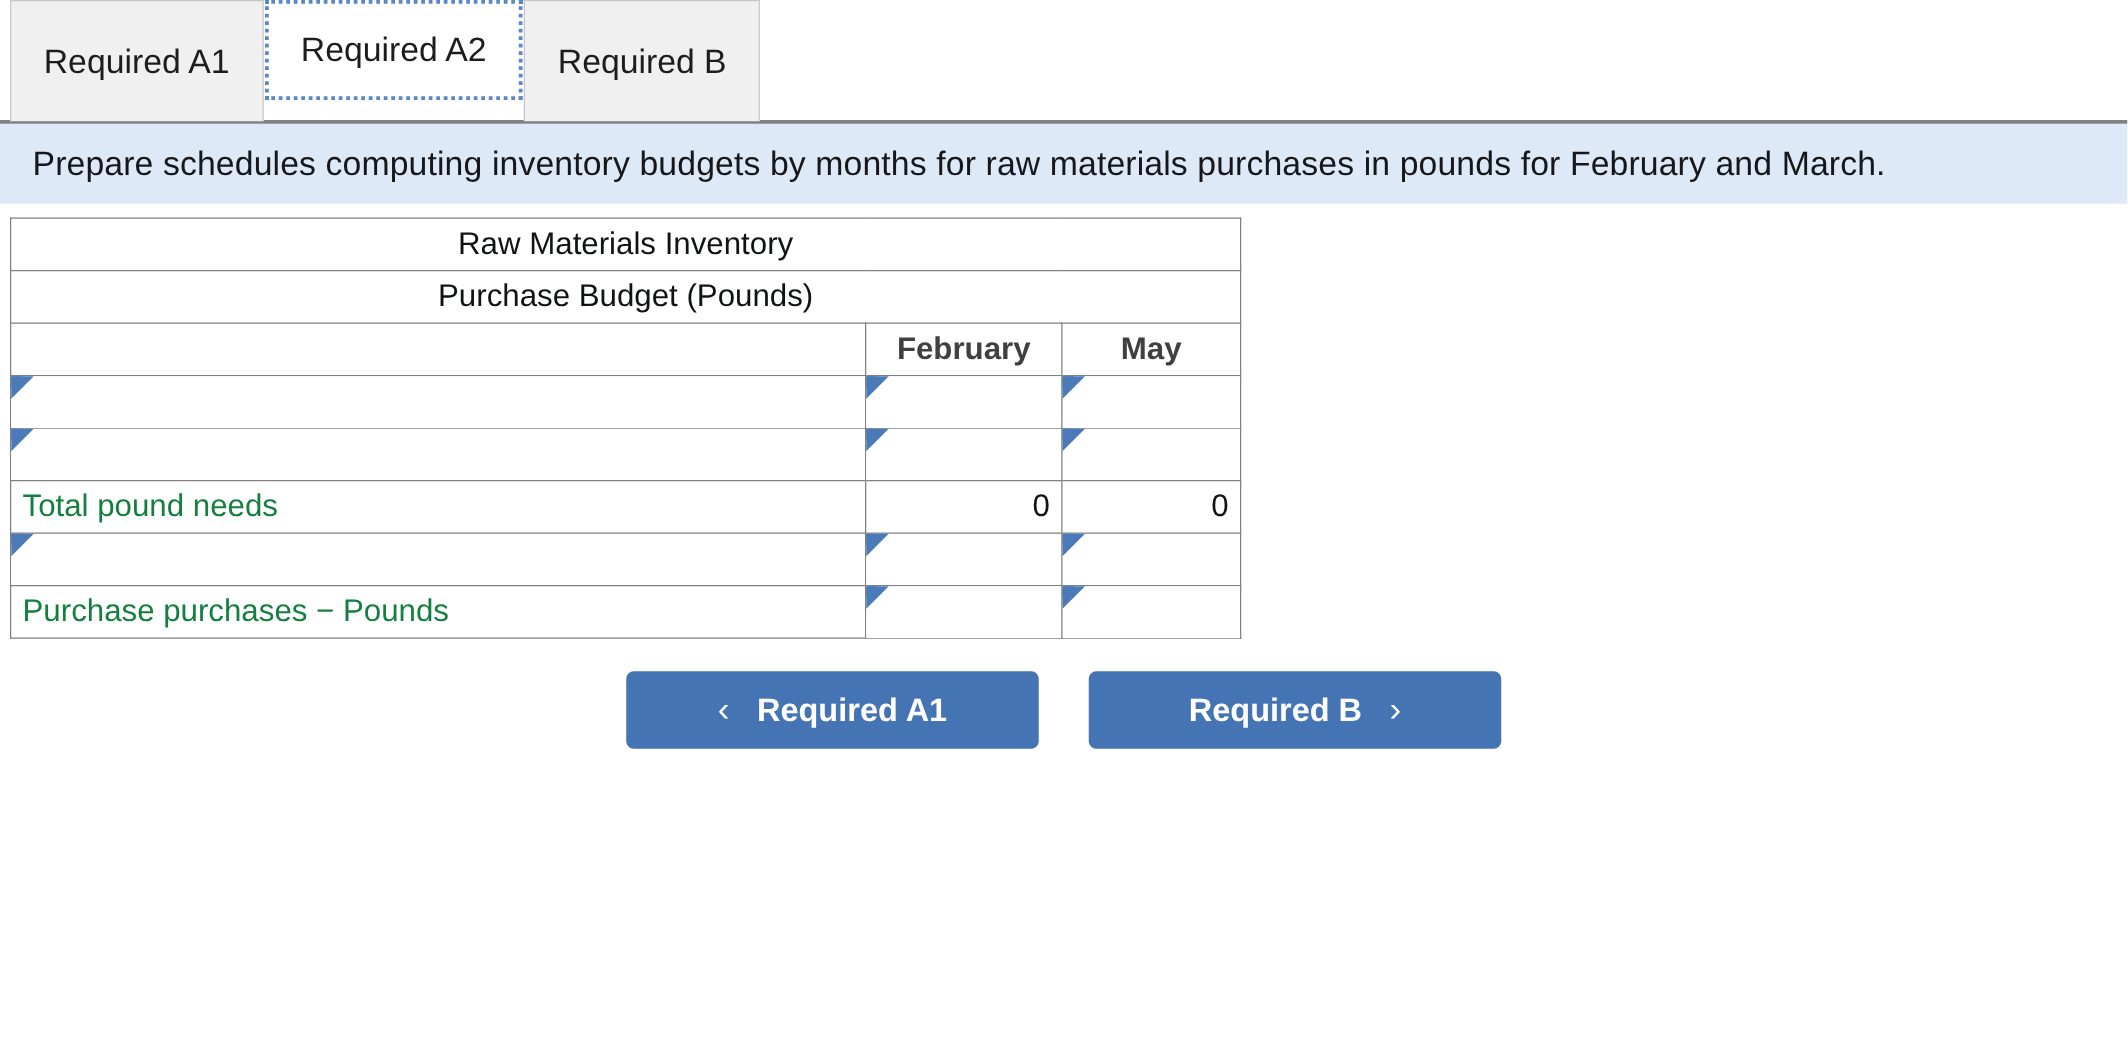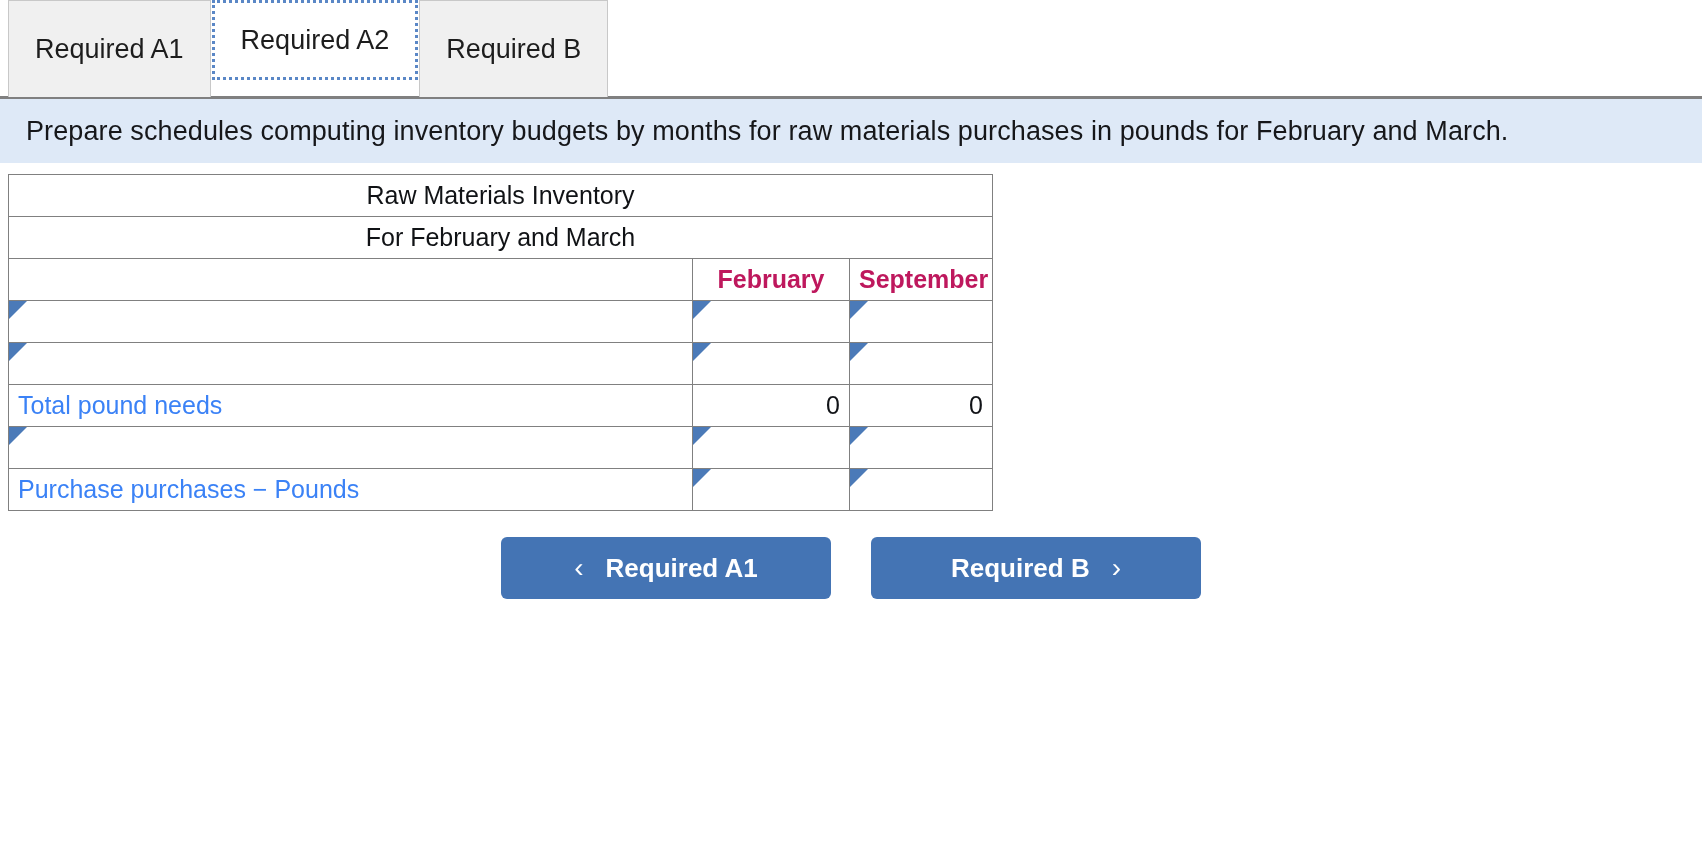--- a/index.html
+++ b/index.html
@@ -96,30 +96,30 @@
     font-weight: normal;
     font-size: 25px;
     color: #101215;
     height: 43px;
   }
   td.colhdr {
     background: #85acdf;
     text-align: center;
     font-weight: bold;
     font-size: 25px;
-    color: #be185d;
+    color: #404040;
     height: 43px;
   }
   td.blank-blue { background: #85acdf; }
 
   
   td.label {
     text-align: left;
     font-size: 25px;
-    color: #3b82f6;
+    color: #15803d;
     height: 46px;
   }
 
   
   td.value {
     text-align: right;
     font-size: 25px;
     color: #111317;
     height: 46px;
     padding-right: 10px;
@@ -214,27 +214,27 @@
     <colgroup>
       <col class="c-label">
         <col class="c-feb">
         <col class="c-mar">
     </colgroup>
     <tbody>
       <tr>
         <td class="hdr" colspan="3">Raw Materials Inventory</td>
       </tr>
       <tr>
-        <td class="hdr" colspan="3">For February and March</td>
+        <td class="hdr" colspan="3">Purchase Budget (Pounds)</td>
       </tr>
 
       <tr>
         <td class="blank-blue"></td>
         <td class="colhdr">February</td>
-        <td class="colhdr">September</td>
+        <td class="colhdr">May</td>
       </tr>
 
       <tr>
         <td class="inputcell">
           <span class="marker"></span>
           <span class="cellvalue"></span>
         </td>
         <td class="inputcell">
           <span class="marker"></span>
           <span class="cellvalue"></span>

